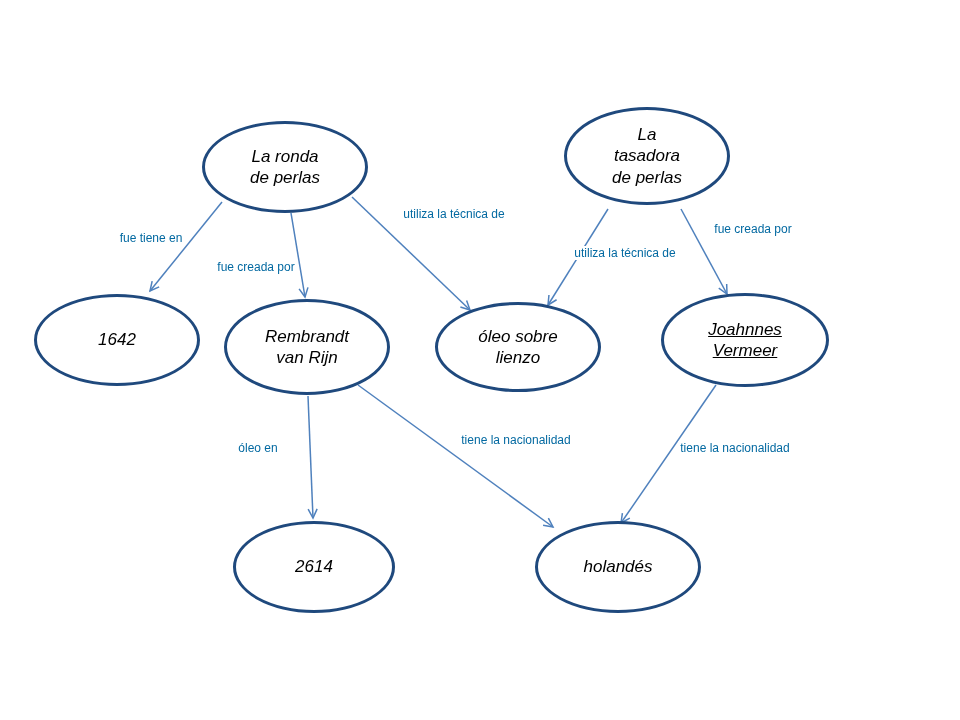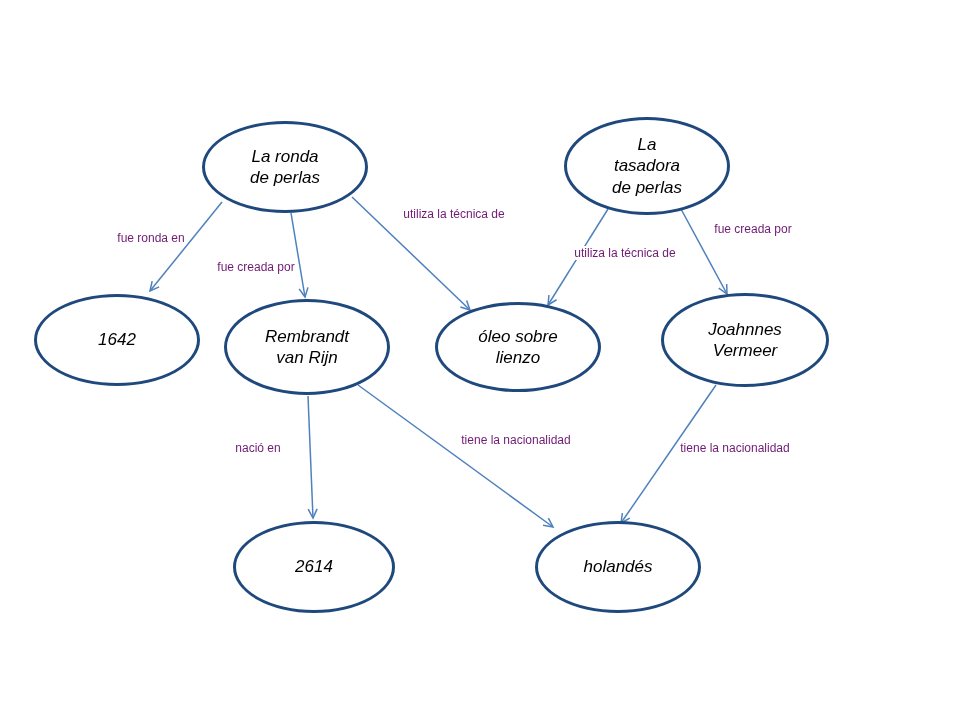--- a/index.html
+++ b/index.html
@@ -37,21 +37,21 @@
     font-style: italic;
     font-size: 17px;
     color: #000000;
     line-height: 1.25;
     white-space: pre-line;
   }
   .edge-label {
     position: absolute;
     transform: translate(-50%, -50%);
     font-size: 12px;
-    color: #701a75;
+    color: #0369a1;
     background: #ffffff;
     padding: 0 2px;
     white-space: nowrap;
   }
 </style>
 </head>
 <body>
 
 <div class="canvas">
 
@@ -69,62 +69,62 @@
     <line class="edge-line" x1="308" y1="396" x2="313" y2="518" marker-end="url(#arrow)" stroke="#4f81bd"></line>
     <line class="edge-line" x1="358" y1="385" x2="553" y2="527" marker-end="url(#arrow)" stroke="#4f81bd"></line>
     <line class="edge-line" x1="716" y1="385" x2="621" y2="523" marker-end="url(#arrow)" stroke="#4f81bd"></line>
   </svg>
 
   <div class="node" style="left:285px; top:167px; width:166px; height:92px;">
     <span class="node-label">La ronda
 de perlas</span>
   </div>
 
-  <div class="node" style="left:647px; top:166px; width:166px; height:98px;">
+  <div class="node" style="left:647px; top:156px; width:166px; height:98px;">
     <span class="node-label">La
 tasadora
 de perlas</span>
   </div>
 
   <div class="node" style="left:117px; top:340px; width:166px; height:92px;">
     <span class="node-label">1642</span>
   </div>
 
   <div class="node" style="left:307px; top:347px; width:166px; height:96px;">
     <span class="node-label">Rembrandt
 van Rijn</span>
   </div>
 
   <div class="node" style="left:518px; top:347px; width:166px; height:90px;">
     <span class="node-label">óleo sobre
 lienzo</span>
   </div>
 
-  <div class="node" style="left:745px; top:340px; width:168px; height:94px;">
+  <div class="node" style="left:745px; top:340px; width:168px; height:94px;text-decoration:underline;">
     <span class="node-label">Joahnnes
 Vermeer</span>
   </div>
 
   <div class="node" style="left:314px; top:567px; width:162px; height:92px;">
     <span class="node-label">2614</span>
   </div>
 
   <div class="node" style="left:618px; top:567px; width:166px; height:92px;">
     <span class="node-label">holandés</span>
   </div>
 
-  <div class="edge-label" style="left:151px; top:238px;">fue ronda en</div>
+  <div class="edge-label" style="left:151px; top:238px;">fue tiene en</div>
 
   <div class="edge-label" style="left:256px; top:267px;">fue creada por</div>
 
   <div class="edge-label" style="left:454px; top:214px;">utiliza la técnica de</div>
 
   <div class="edge-label" style="left:625px; top:253px;">utiliza la técnica de</div>
 
   <div class="edge-label" style="left:753px; top:229px;">fue creada por</div>
 
-  <div class="edge-label" style="left:258px; top:448px;">nació en</div>
+  <div class="edge-label" style="left:258px; top:448px;">óleo en</div>
 
   <div class="edge-label" style="left:516px; top:440px;">tiene la nacionalidad</div>
 
   <div class="edge-label" style="left:735px; top:448px;">tiene la nacionalidad</div>
 
 </div>
 
 </body></html>

